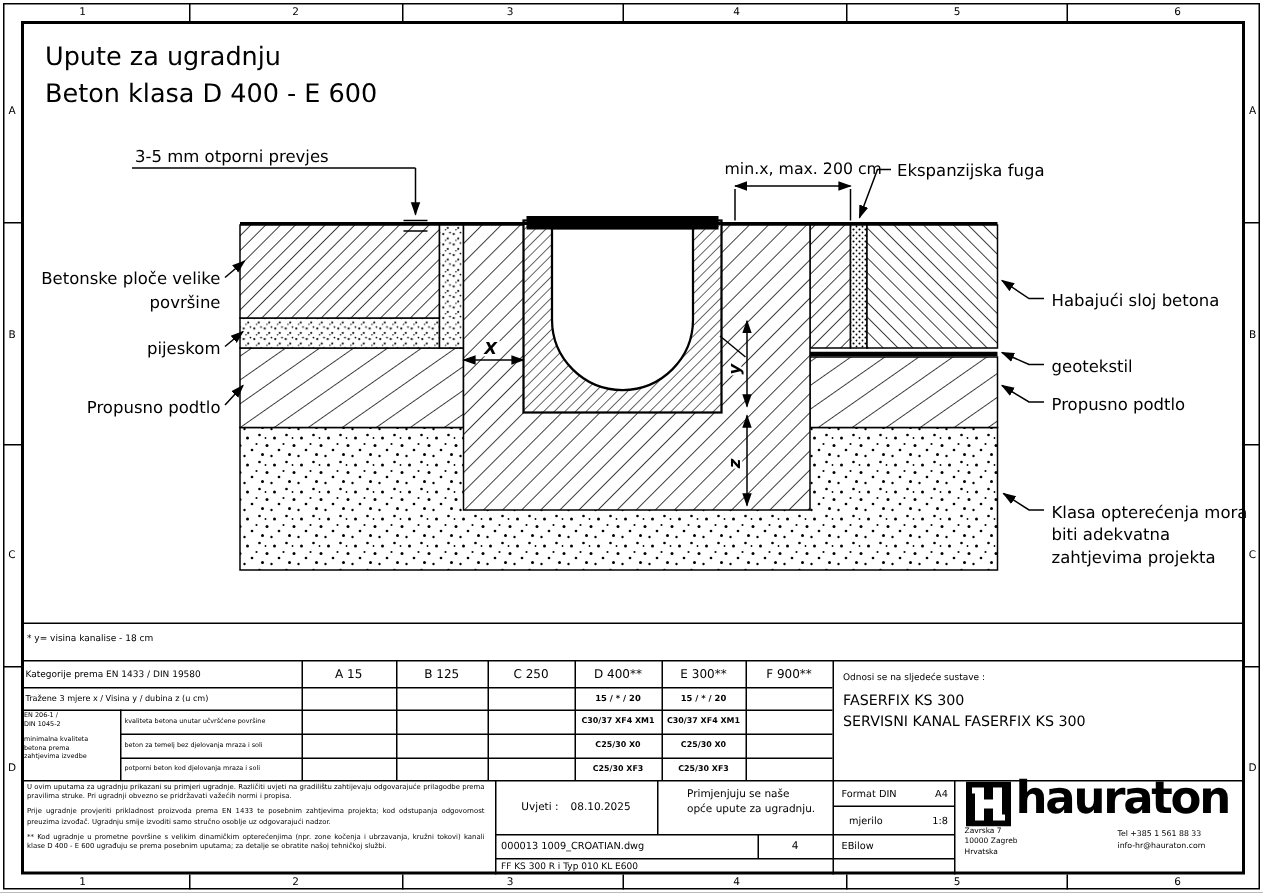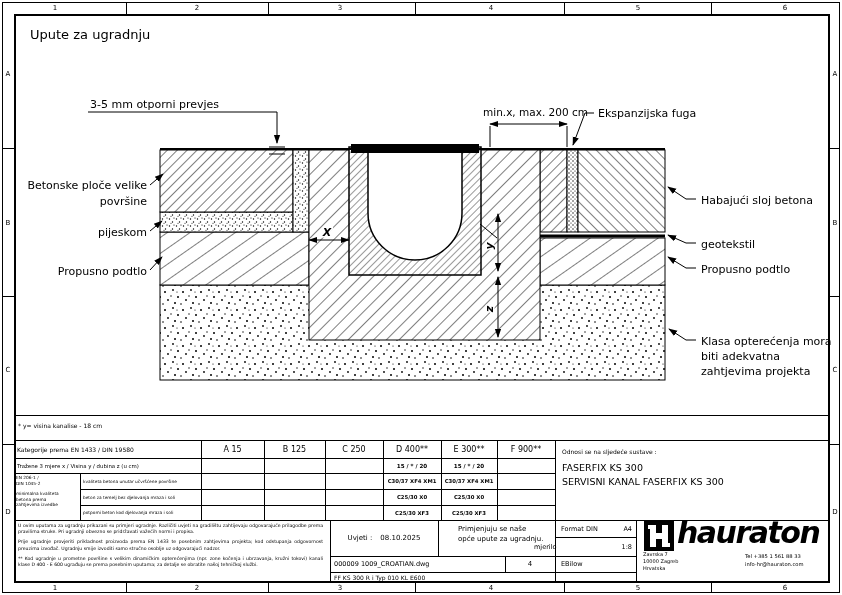--- a/index.html
+++ b/index.html
@@ -6,32 +6,32 @@
   .sheet{position:relative;width:842px;height:595px;background:#fff;overflow:hidden;
          font-family:"DejaVu Sans",sans-serif;color:#000;}
   .abs{position:absolute;}
   .ln{position:absolute;background:#000;}
   .cell{position:absolute;display:flex;align-items:center;justify-content:center;white-space:nowrap;}
   .cell.left{justify-content:flex-start;}
   .cell.right{justify-content:flex-end;}
   .frame-outer{position:absolute;left:2px;top:2px;width:838px;height:591px;border:1px solid #000;box-sizing:border-box;}
   .frame-inner{position:absolute;left:14px;top:14px;width:816px;height:569px;border:2px solid #000;box-sizing:border-box;}
   .ruler{position:absolute;font-size:7px;display:flex;align-items:center;justify-content:center;}
-  .title{position:absolute;left:30px;top:26px;font-size:13px;line-height:1.45;}
+  .title{position:absolute;left:30px;top:26px;font-size:17px;line-height:1.45;}
   .footnote{position:absolute;left:18px;top:422px;font-size:6px;}
   svg text{font-family:"DejaVu Sans",sans-serif;font-size:11px;fill:#000;}
   svg .t-end{text-anchor:end;}
   svg .t-mid{text-anchor:middle;}
   svg .small{font-size:10.5px;}
   svg .dim{font-style:italic;font-weight:bold;}
   svg .halo{paint-order:stroke;stroke:#fff;stroke-width:3px;stroke-linejoin:round;}
   .notes{position:absolute;left:18px;top:523px;width:305px;font-size:4.6px;line-height:1.35;text-align:justify;}
   .notes p{margin:0 0 4px 0;}
   .std{position:absolute;left:16px;top:475px;width:62px;font-size:4.3px;line-height:1.3;}
-  .brandword{position:absolute;left:677px;top:518px;font-size:30px;font-weight:bold;letter-spacing:-1.5px;line-height:1;font-style:italic;}
+  .brandword{position:absolute;left:677px;top:518px;font-size:30px;font-weight:bold;letter-spacing:-1.5px;line-height:1;}
   .addr{position:absolute;left:643px;top:551px;font-size:5px;line-height:1.4;}
   .contact{position:absolute;left:745px;top:553px;font-size:5.2px;line-height:1.5;}
 </style>
 </head>
 <body>
 
 <div class="sheet">
 
   <div class="frame-outer"></div>
   <div class="frame-inner"></div>
@@ -78,20 +78,21 @@
     <div class="ruler" style="left:830px;top:217px;width:10px;height:12px;">B</div>
     <div class="ruler" style="left:830px;top:364px;width:10px;height:12px;">C</div>
     <div class="ruler" style="left:830px;top:506px;width:10px;height:12px;">D</div>
     <div class="ln" style="left:828px;top:148px;width:12px;height:1px;"></div>
     <div class="ln" style="left:828px;top:296px;width:12px;height:1px;"></div>
     <div class="ln" style="left:828px;top:444px;width:12px;height:1px;"></div>
   </div>
 
   <div class="title">
     <div>Upute za ugradnju</div>
+    <div>Beton klasa D 400 - E 600</div>
   </div>
 
   <svg class="abs" style="left:0;top:0;" width="842" height="440" viewBox="0 0 842 440">
     <defs>
       <marker id="mA" viewBox="0 0 10 10" refX="9" refY="5" markerWidth="9" markerHeight="9" orient="auto-start-reverse">
         <path d="M0,1.5 L10,5 L0,8.5 z" fill="#000"></path>
       </marker>
       <pattern id="hA" width="7" height="7" patternUnits="userSpaceOnUse" patternTransform="rotate(45)">
         <rect width="7" height="7" fill="#fff"></rect>
           <line x1="0" y1="0" x2="0" y2="7" stroke="#000" stroke-width="1"></line>
@@ -290,25 +291,25 @@
       <span>Uvjeti :</span>
       <span>08.10.2025</span>
     </div>
     <div class="abs" style="left:458px;top:525px;font-size:7px;line-height:1.4;">
       <div>Primjenjuju se naše</div>
       <div>opće upute za ugradnju.</div>
     </div>
 
     <div class="cell left" style="left:561px;top:520px;width:40px;height:17px;font-size:6.5px;">Format DIN</div>
     <div class="cell right" style="left:600px;top:520px;width:32px;height:17px;font-size:6.5px;text-align:right;">A4</div>
-    <div class="cell left" style="left:534px;top:537px;width:40px;height:19px;font-size:6.5px;">mjerilo</div>
+    <div class="cell left" style="left:566px;top:537px;width:40px;height:19px;font-size:6.5px;">mjerilo</div>
     <div class="cell right" style="left:600px;top:537px;width:32px;height:19px;font-size:6.5px;">1:8</div>
     <div class="cell left" style="left:561px;top:556px;width:70px;height:16px;font-size:6.5px;">EBilow</div>
 
-    <div class="cell left" style="left:334px;top:556px;width:168px;height:16px;font-size:6.5px;">000009 1009_CROATIAN.dwg</div>
+    <div class="cell left" style="left:334px;top:556px;width:168px;height:16px;font-size:6.5px;">000013 1009_CROATIAN.dwg</div>
     <div class="cell" style="left:505px;top:556px;width:50px;height:16px;font-size:7px;">4</div>
     <div class="cell left" style="left:334px;top:572px;width:290px;height:11px;font-size:6px;">FF KS 300 R i Typ 010 KL E600</div>
 
     <div>
       <svg class="abs" style="left:644px;top:521px;" width="30" height="30" viewBox="0 0 30 30">
         <rect x="0" y="0" width="30" height="30" fill="#000"></rect>
         <rect x="6" y="4" width="6" height="22" fill="#fff"></rect>
         <rect x="18" y="4" width="6" height="22" fill="#fff"></rect>
         <rect x="11" y="12" width="8" height="6" fill="#fff"></rect>
         <rect x="4" y="4" width="2" height="4" fill="#fff"></rect>

